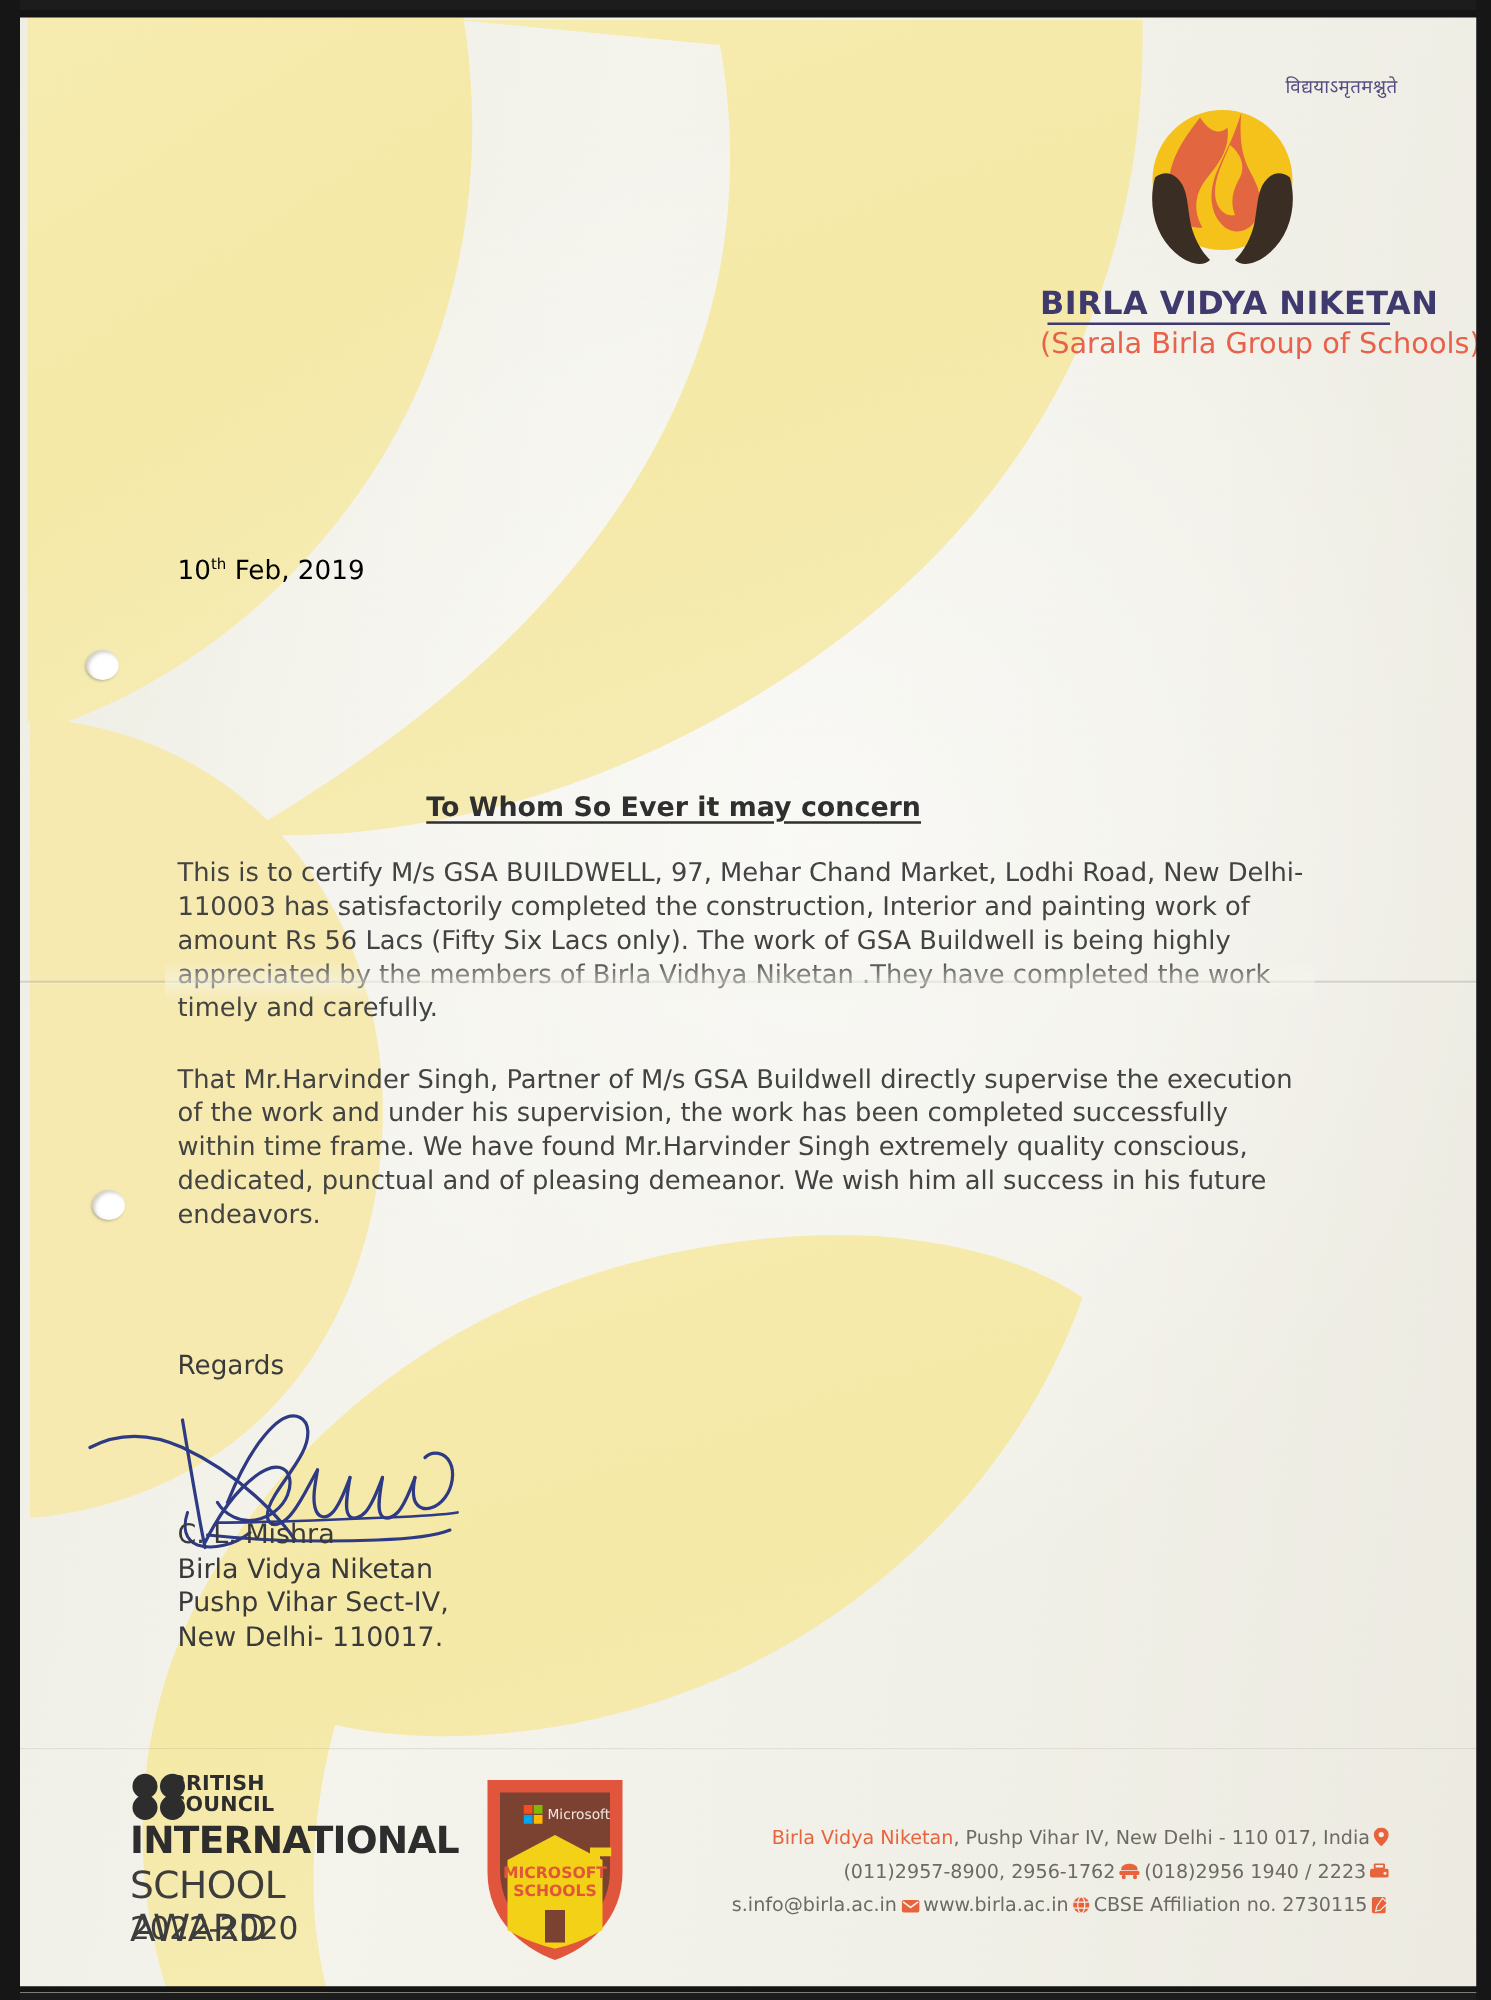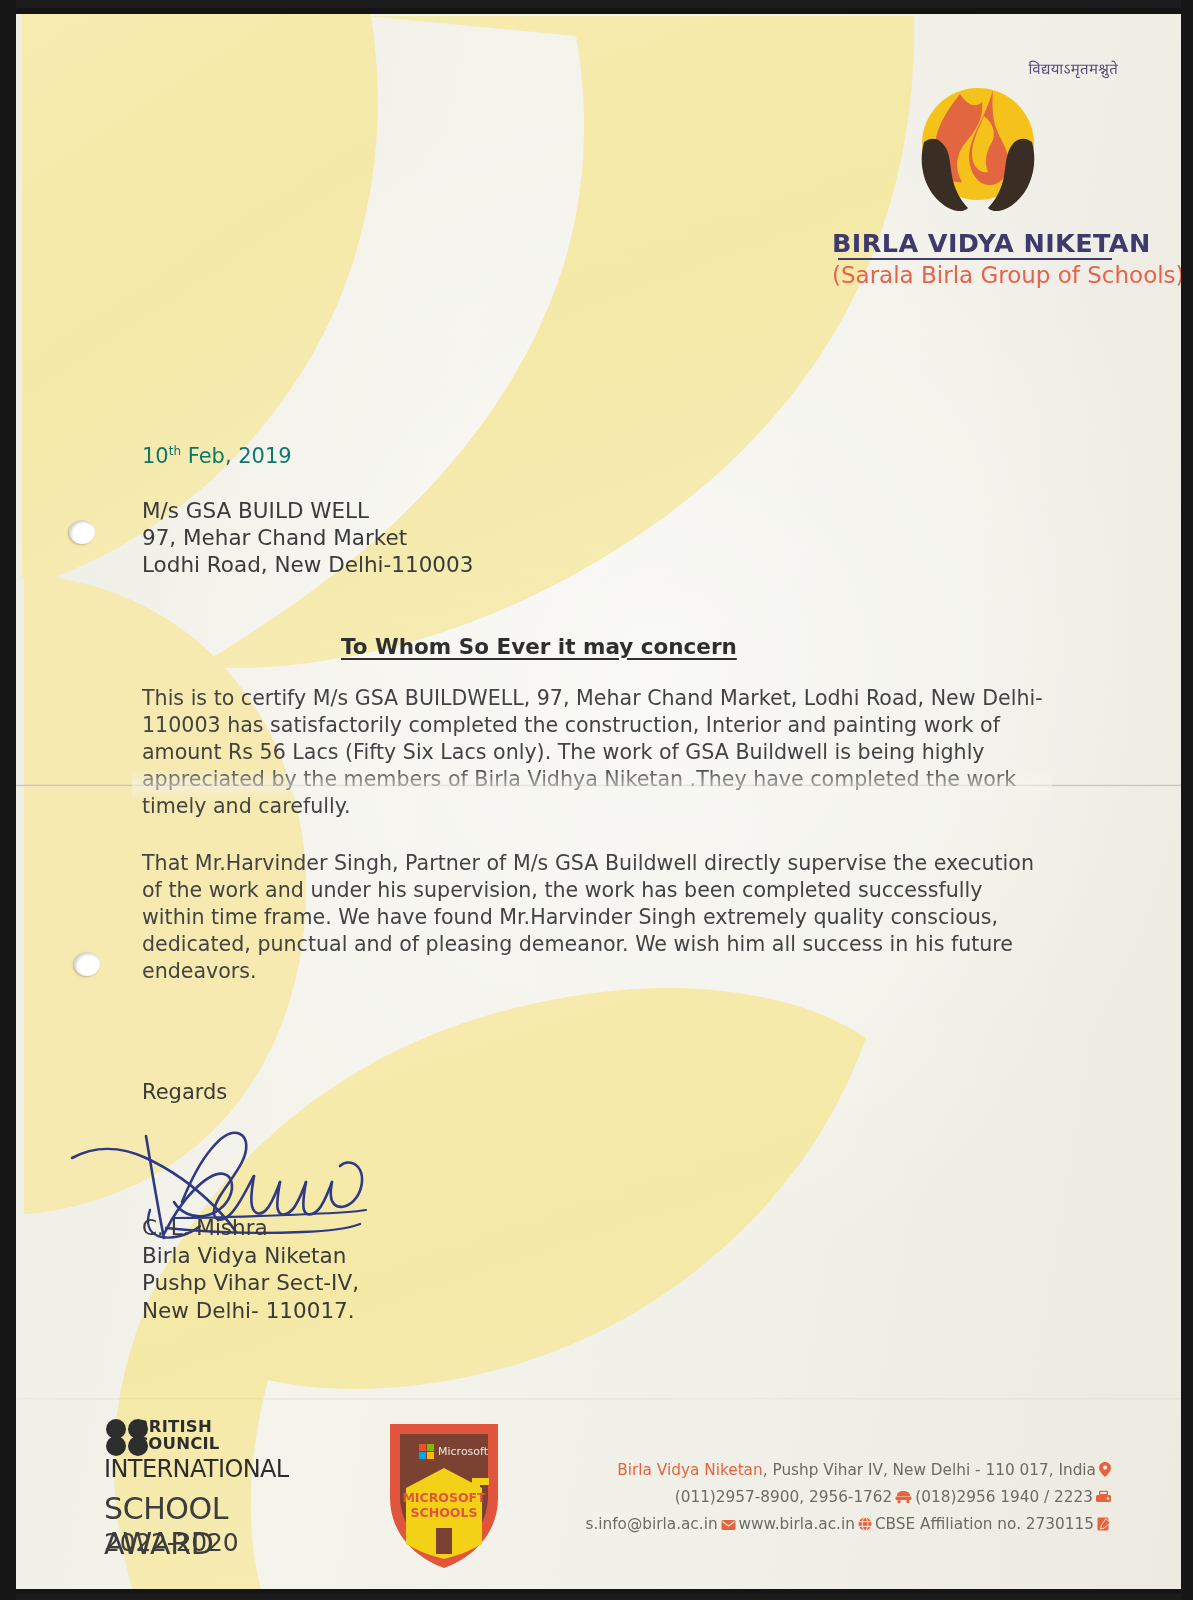--- a/index.html
+++ b/index.html
@@ -92,21 +92,21 @@
     font-family:"DejaVu Sans","Liberation Sans",sans-serif;
   }
 
   
   .txt{
     position:absolute;
     color:#3b3b3b;
     font-family:"DejaVu Sans","Liberation Sans",sans-serif;
     white-space:pre;
   }
-  #date-line{left:128px;top:436px;font-size:21px;color:#0f766e;}
+  #date-line{left:128px;top:436px;font-size:21px;color:#000000;}
   #date-line sup{font-size:12px;vertical-align:super;}
 
   #addr{left:128px;top:489px;font-size:21.5px;line-height:27px;color:#3a3a3a;}
 
   #subject{
     left:327px;top:626px;font-size:21.5px;font-weight:bold;color:#2f2f2f;
     text-decoration:underline;text-underline-offset:4px;
   }
 
   #para1{left:128px;top:677px;width:905px;font-size:20.6px;line-height:27px;color:#434343;white-space:pre-wrap;}
@@ -123,21 +123,21 @@
   #sign-block{left:128px;top:1206px;font-size:21.5px;line-height:27.5px;color:#3a3a3a;}
 
   #signature{position:absolute;left:40px;top:1098px;width:370px;height:135px;}
 
   
   #bc-logo{position:absolute;left:80px;top:1403px;width:250px;height:150px;}
   .bc-dots{position:absolute;left:12px;top:8px;width:48px;height:34px;}
   .bc-dot{position:absolute;width:20px;height:20px;border-radius:50%;background:#2d2d2d;}
   #bc-british{position:absolute;left:42px;top:7px;font-size:16.5px;font-weight:bold;color:#2d2d2d;letter-spacing:.2px;line-height:17px;}
   #bc-council{position:absolute;left:42px;top:24px;font-size:16.5px;font-weight:bold;color:#2d2d2d;letter-spacing:.2px;line-height:17px;}
-  #bc-intl{position:absolute;left:10px;top:44px;font-size:24px;font-weight:normal;color:#2d2d2d;letter-spacing:-.6px;}
+  #bc-intl{position:absolute;left:10px;top:44px;font-size:30px;font-weight:bold;color:#2d2d2d;letter-spacing:-.6px;}
   #bc-sa{position:absolute;left:10px;top:80px;font-size:30px;color:#3d3d3d;letter-spacing:-.4px;}
   #bc-years{position:absolute;left:10px;top:117px;font-size:25px;color:#3d3d3d;letter-spacing:-.2px;}
 
   #ms-badge{position:absolute;left:370px;top:1408px;width:120px;height:158px;}
 
   #contact{
     position:absolute;left:560px;top:1450px;width:540px;
     text-align:right;font-size:15.3px;line-height:25px;
     color:#6d6a66;font-family:"DejaVu Sans","Liberation Sans",sans-serif;
     white-space:nowrap;
@@ -320,23 +320,20 @@
                  C128 66 136 64 144 70 Z" fill="#3a2d23"></path>
       </svg>
 
       <div id="school-name">BIRLA VIDYA NIKETAN</div>
       <div id="name-rule"></div>
       <div id="school-sub">(Sarala Birla Group of Schools)</div>
     </div>
 
     <div class="txt" id="date-line"><span>10</span><sup>th</sup><span> Feb, 2019</span></div>
 
-    <div class="txt" id="addr"><span>M/s GSA BUILD WELL</span>
-<span>97, Mehar Chand Market</span>
-<span>Lodhi Road, New Delhi-110003</span></div>
 
     <div class="txt" id="subject">To Whom So Ever it may concern</div>
 
     <div class="txt" id="para1">This is to certify M/s GSA BUILDWELL, 97, Mehar Chand Market, Lodhi Road, New Delhi-110003 has satisfactorily completed the construction, Interior and painting work of amount Rs 56 Lacs (Fifty Six Lacs only). The work of GSA Buildwell is being highly appreciated by the members of Birla Vidhya Niketan .They have completed the work timely and carefully.</div>
     <div id="fade-band"></div>
     <div class="txt" id="para2">That Mr.Harvinder Singh, Partner of M/s GSA Buildwell directly supervise the execution of the work and under his supervision, the work has been completed successfully within time frame. We have found Mr.Harvinder Singh extremely quality conscious, dedicated, punctual and of pleasing demeanor. We wish him all success in his future endeavors.</div>
 
     <div class="txt" id="regards">Regards</div>
 
     <svg id="signature" viewBox="0 0 370 135">

